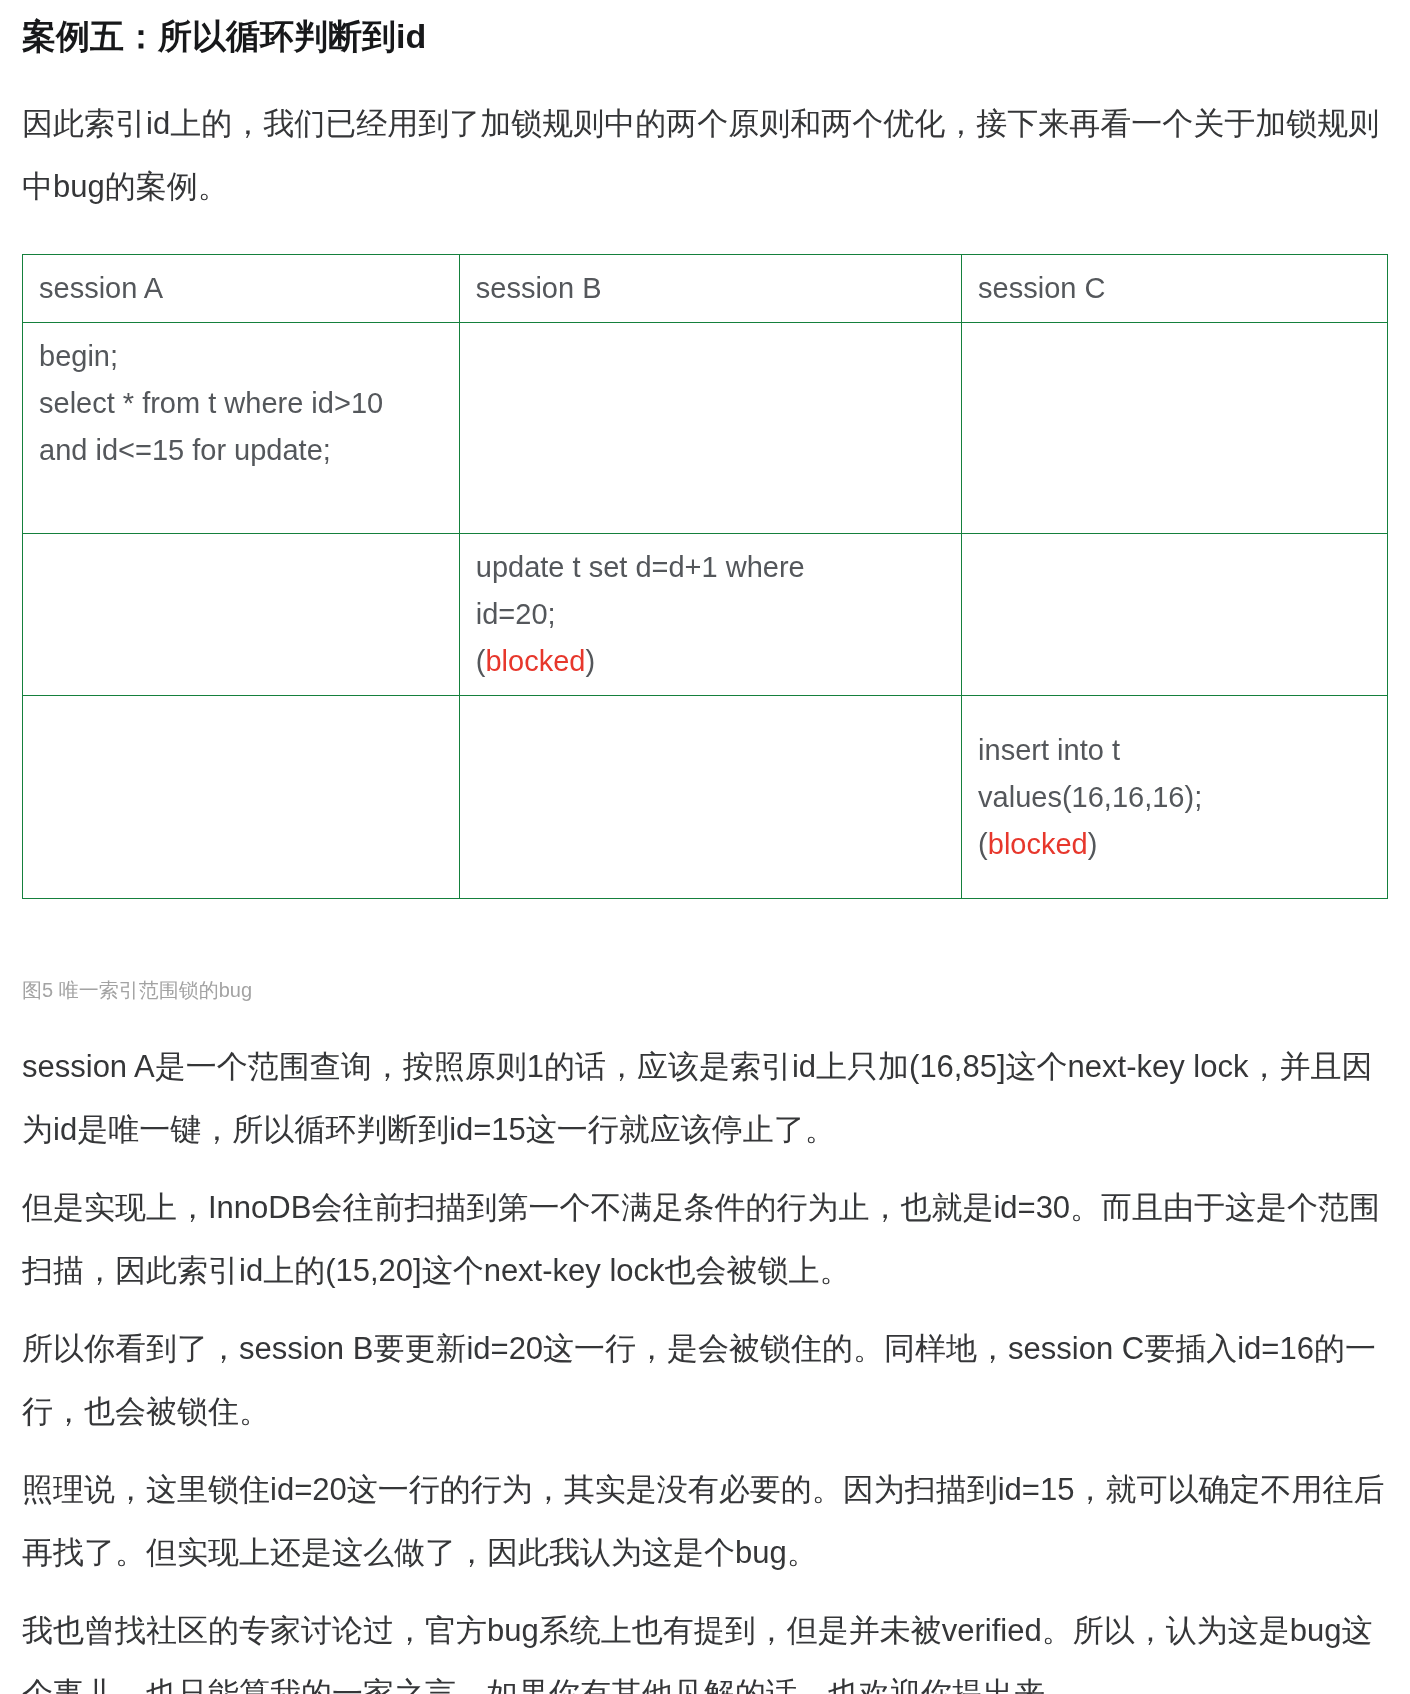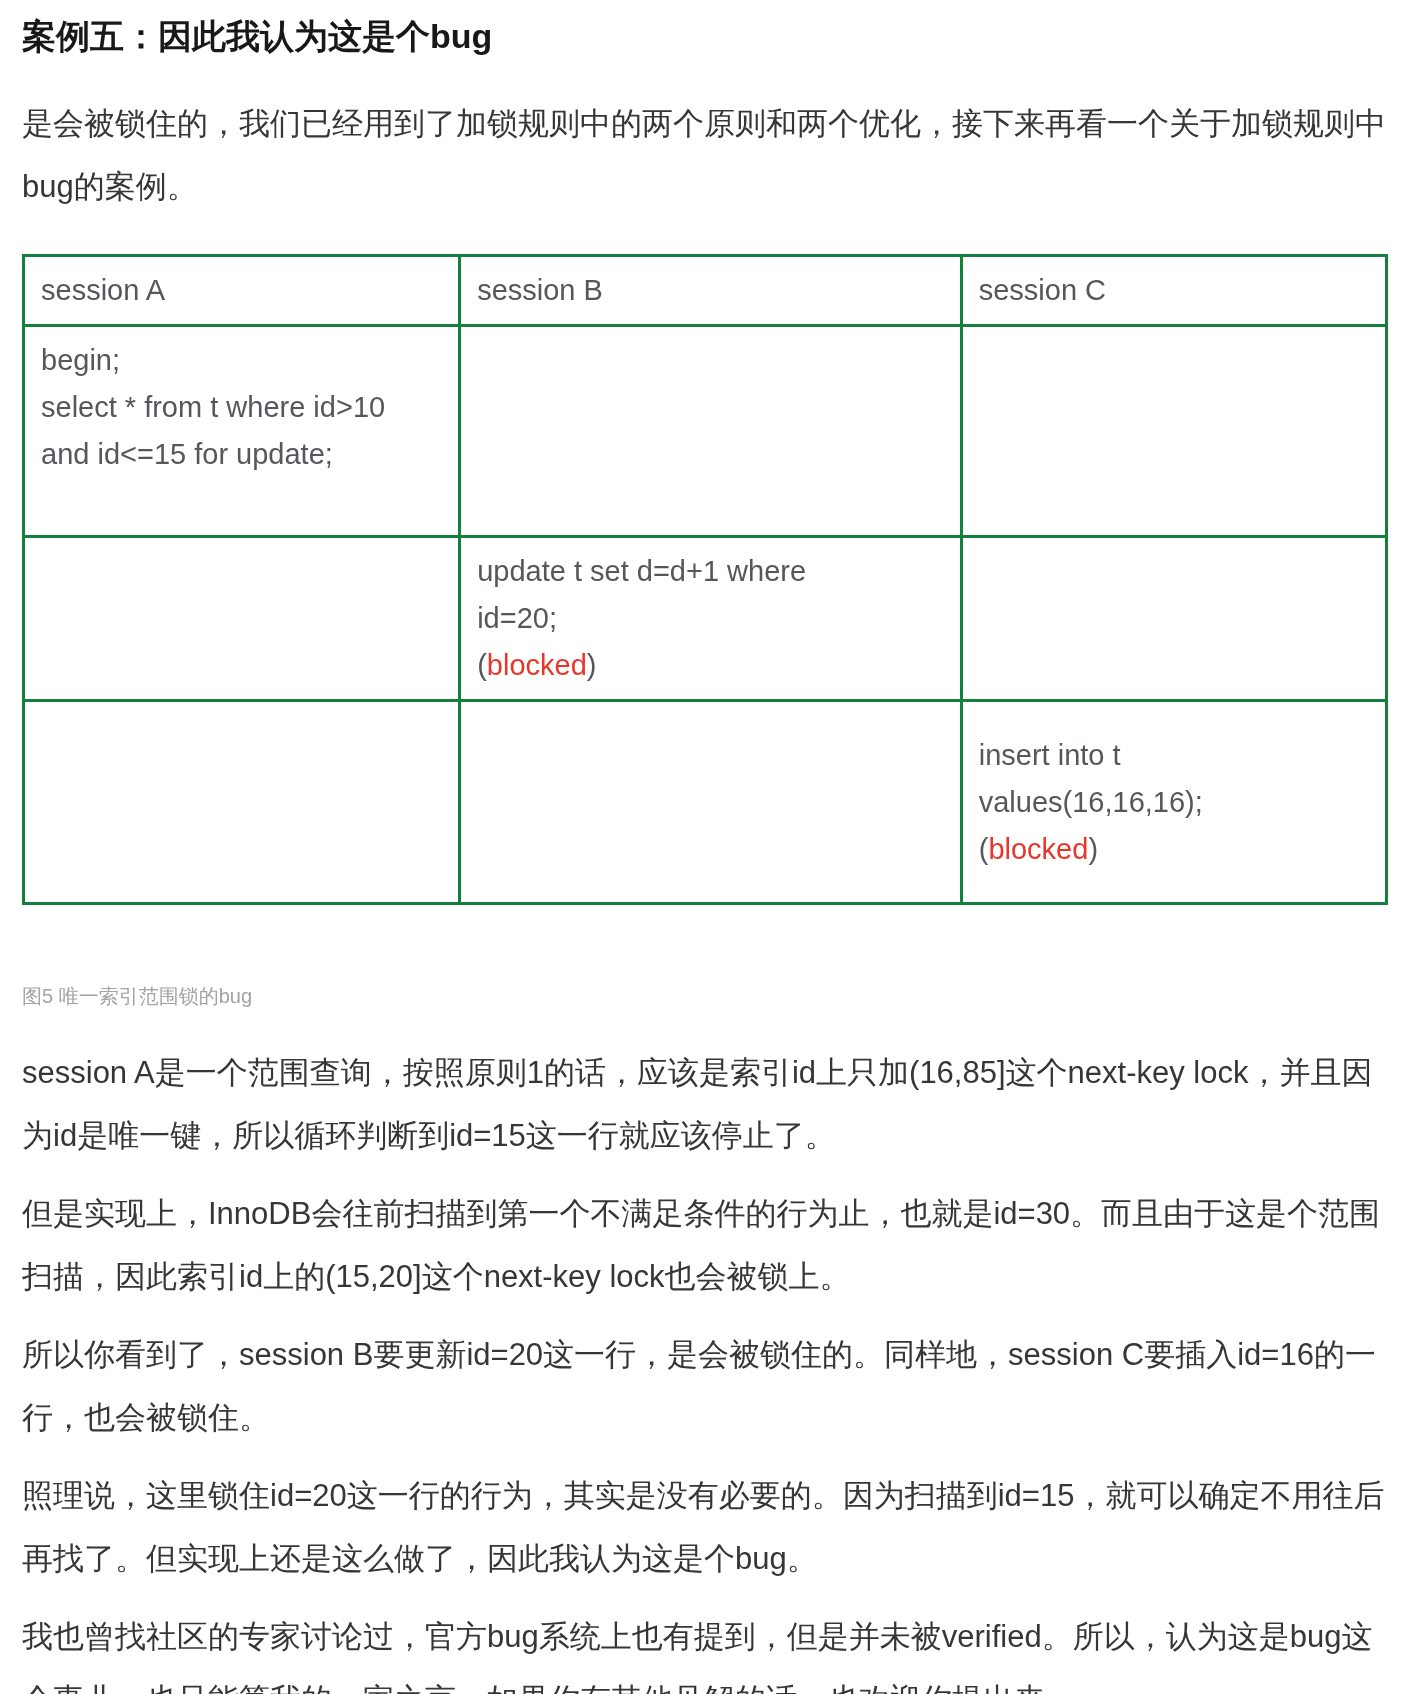--- a/index.html
+++ b/index.html
@@ -34,21 +34,21 @@
     width: 100%;
     border-collapse: collapse;
     table-layout: fixed;
     margin: 0;
   }
   col.col-a { width: 32%; }
   col.col-b { width: 36.8%; }
   col.col-c { width: 31.2%; }
   .session-table th,
   .session-table td {
-    border: 3px solid #15803d;
+    border: 1px solid #15803d;
     padding: 10px 16px;
     font-size: 29px;
     line-height: 47px;
     font-weight: normal;
     text-align: left;
     color: #54575b;
     vertical-align: middle;
   }
   .session-table th { height: 67px; }
   tr.row-1 td { height: 211px; vertical-align: top; margin-top: 38px; }
@@ -62,23 +62,23 @@
     color: #a3a3a3;
     text-align: left;
     margin: 70px 0 24px 0;
   }
 </style>
 </head>
 <body>
 
 <div class="page">
 
-  <h3 class="heading">案例五：因此我认为这是个bug</h3>
+  <h3 class="heading">案例五：所以循环判断到id</h3>
 
-  <p class="body-text intro">是会被锁住的，我们已经用到了加锁规则中的两个原则和两个优化，接下来再看一个关于加锁规则中bug的案例。</p>
+  <p class="body-text intro">因此索引id上的，我们已经用到了加锁规则中的两个原则和两个优化，接下来再看一个关于加锁规则中bug的案例。</p>
 
   <table class="session-table">
     <colgroup>
       <col class="col-a">
       <col class="col-b">
       <col class="col-c">
     </colgroup>
     <thead>
       <tr>
         <th>session A</th>

